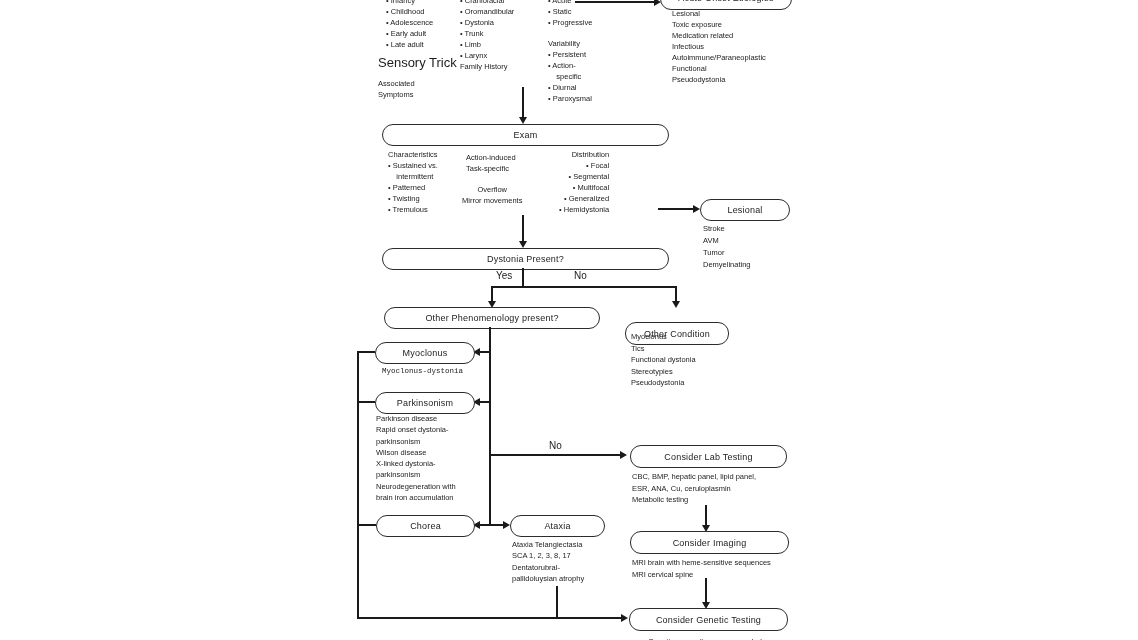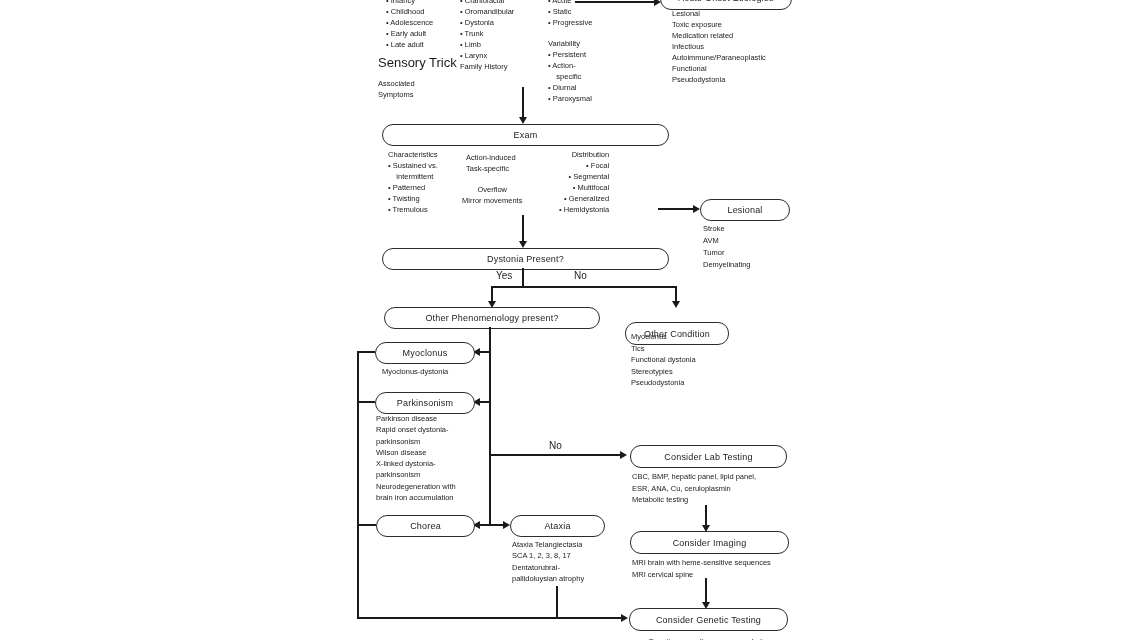--- a/index.html
+++ b/index.html
@@ -157,21 +157,21 @@
   <div class="vline" style="left:357px;top:351px;height:268px;"></div>
   <div class="hline" style="left:357px;top:351px;width:18px;"></div>
   <div class="hline" style="left:357px;top:401px;width:18px;"></div>
   <div class="hline" style="left:357px;top:524px;width:19px;"></div>
 
   <div class="hline" style="left:479px;top:351px;width:12px;"></div>
   <div class="arr left" style="left:473px;top:348px;"></div>
   <div class="box" style="left:375px;top:342px;width:98px;height:20px;">
     <span>Myoclonus</span>
   </div>
-  <div class="list" style="left:382px;top:366px;">
+  <div class="list" style="left:382px;top:366px;font-family:Liberation Mono, monospace;">
       <div class="ln">Myoclonus-dystonia</div>
     </div>
 
   <div class="hline" style="left:479px;top:401px;width:12px;"></div>
   <div class="arr left" style="left:473px;top:398px;"></div>
   <div class="box" style="left:375px;top:392px;width:98px;height:20px;">
     <span>Parkinsonism</span>
   </div>
   <div class="list lh113" style="left:376px;top:413px;">
       <div class="ln">Parkinson disease</div>

